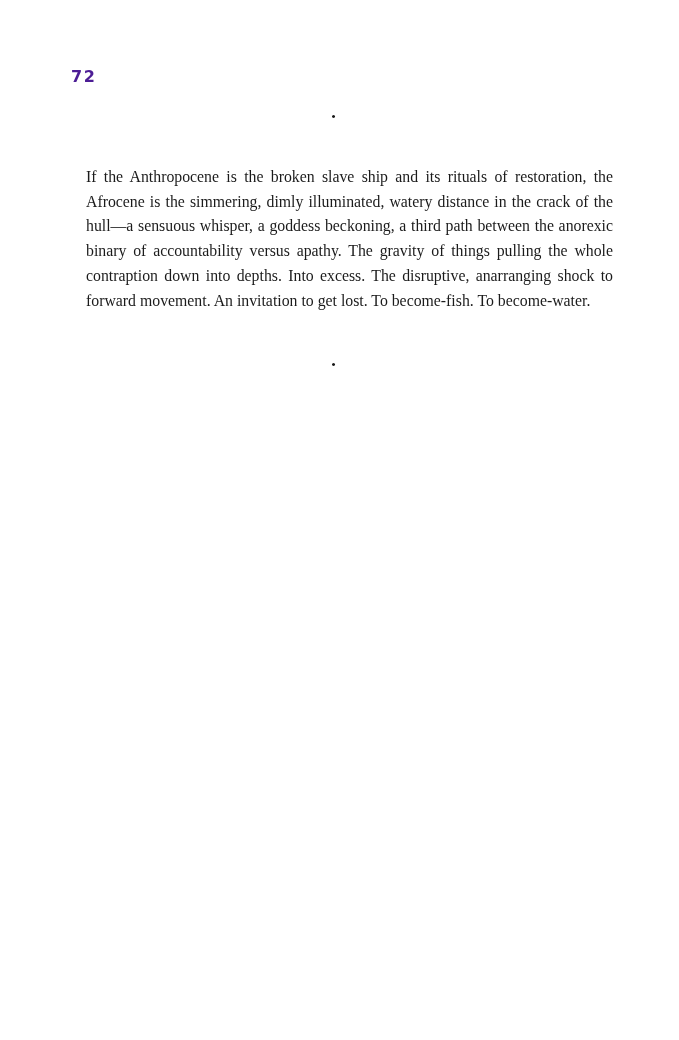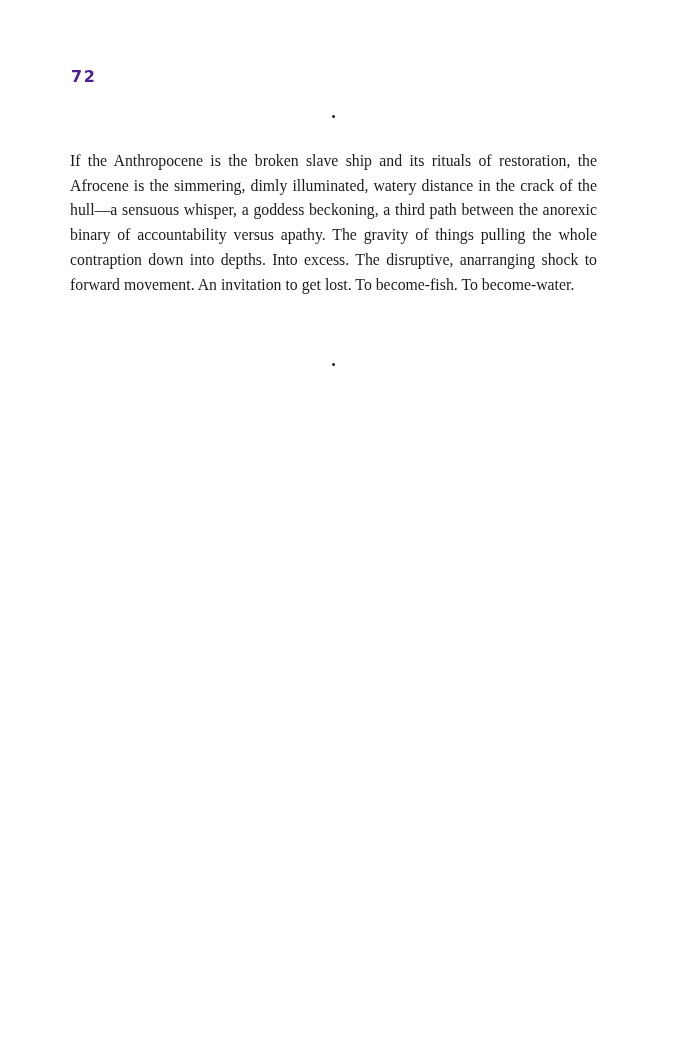--- a/index.html
+++ b/index.html
@@ -38,21 +38,21 @@
     color: #161616;
     user-select: none;
   }
   .separator-top { top: 110px; }
   .separator-bottom { top: 358px; }
   .body-paragraph {
     position: absolute;
     left: 70px;
     top: 149px;
     width: 527px;
-    margin: 0;
+    margin: 16px;
     font-size: 15.8px;
     line-height: 24.7px;
     text-align: justify;
     color: #1b1b1b;
     hyphens: none;
   }
 </style>
 </head>
 <body>
 

